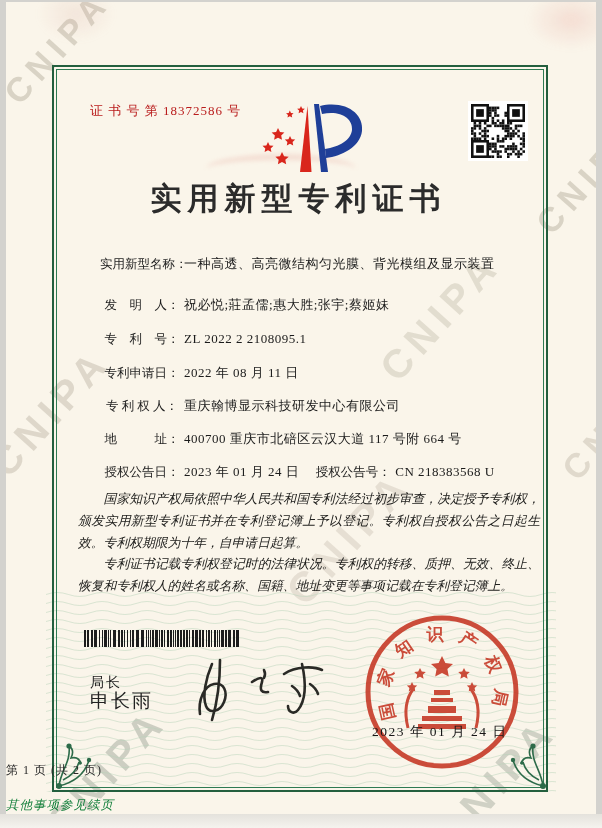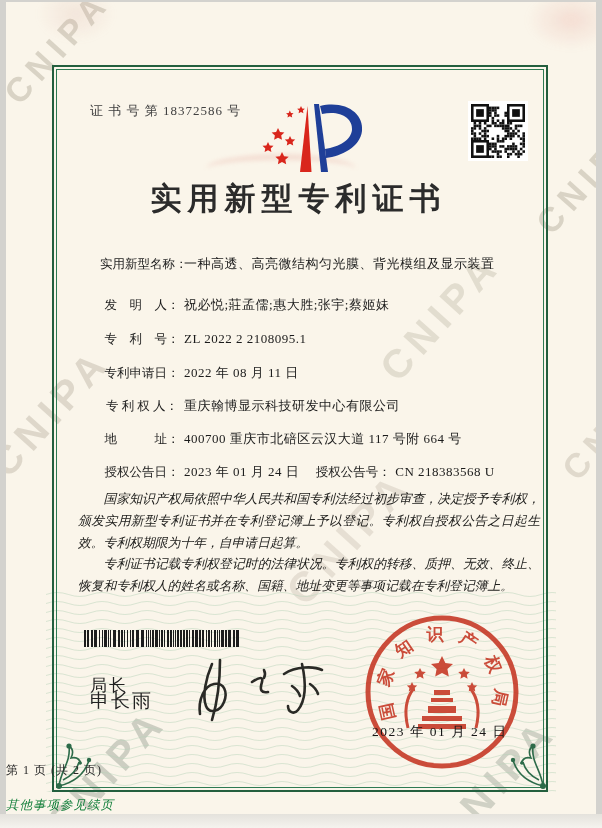--- a/index.html
+++ b/index.html
@@ -46,21 +46,21 @@
     border:2.5px solid #235f3e;
   }
   .frame-inner {
     position:absolute; left:2px; top:2px; right:2px; bottom:2px;
     border:1px solid #2e7a52;
   }
 
   .waves-svg { position:absolute; left:40px; top:588px; pointer-events:none; }
 
   .cert-number {
-    position:absolute; left:84px; top:100px; font-size:13px; color:#404040;
+    position:absolute; left:84px; top:100px; font-size:13px; color:#b91c1c;
     letter-spacing:1px;
   }
   .logo-svg { position:absolute; left:232px; top:96px; }
   .qr-box { position:absolute; left:462px; top:99px; width:60px; height:60px;
     background:#fff; padding:3px; }
 
   .title {
     position:absolute; left:0; top:176px; width:585px; text-align:center;
     font-size:31px; font-weight:600; color:#2b2b2b; letter-spacing:6px;
   }
@@ -76,21 +76,21 @@
 
   .body-text {
     position:absolute; left:72px; top:487px; width:462px;
     font-size:12.8px; line-height:21.8px; color:#20201e;
     font-style:italic; text-align:justify;
   }
   .body-text p { text-indent:2em; }
 
   .barcode-svg { position:absolute; left:78px; top:628px; }
 
-  .sig-title { position:absolute; left:84px; top:672px; font-size:17px; color:#222; letter-spacing:2px;
+  .sig-title { position:absolute; left:84px; top:672px; font-size:14px; color:#222; letter-spacing:2px;
     font-family:"Liberation Sans","DejaVu Sans",sans-serif; }
   .sig-name  { position:absolute; left:84px; top:686px; font-size:19px; color:#222; letter-spacing:2px;
     font-family:"Liberation Sans","DejaVu Sans",sans-serif; }
   .sig-svg { position:absolute; left:162px; top:646px; }
 
   .seal-svg { position:absolute; left:350px; top:606px; }
   .seal-date {
     position:absolute; left:366px; top:721px; font-size:13.5px; color:#161616;
     letter-spacing:1.5px; z-index:5;
   }

